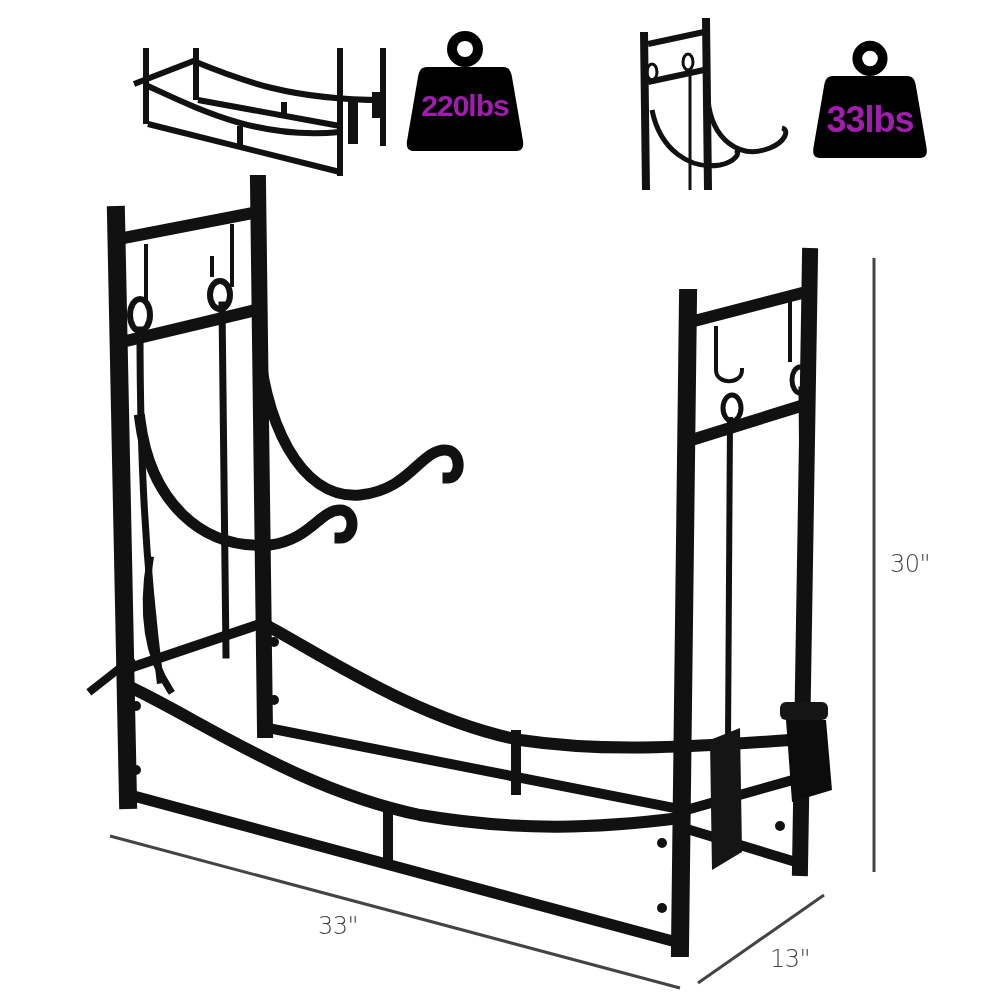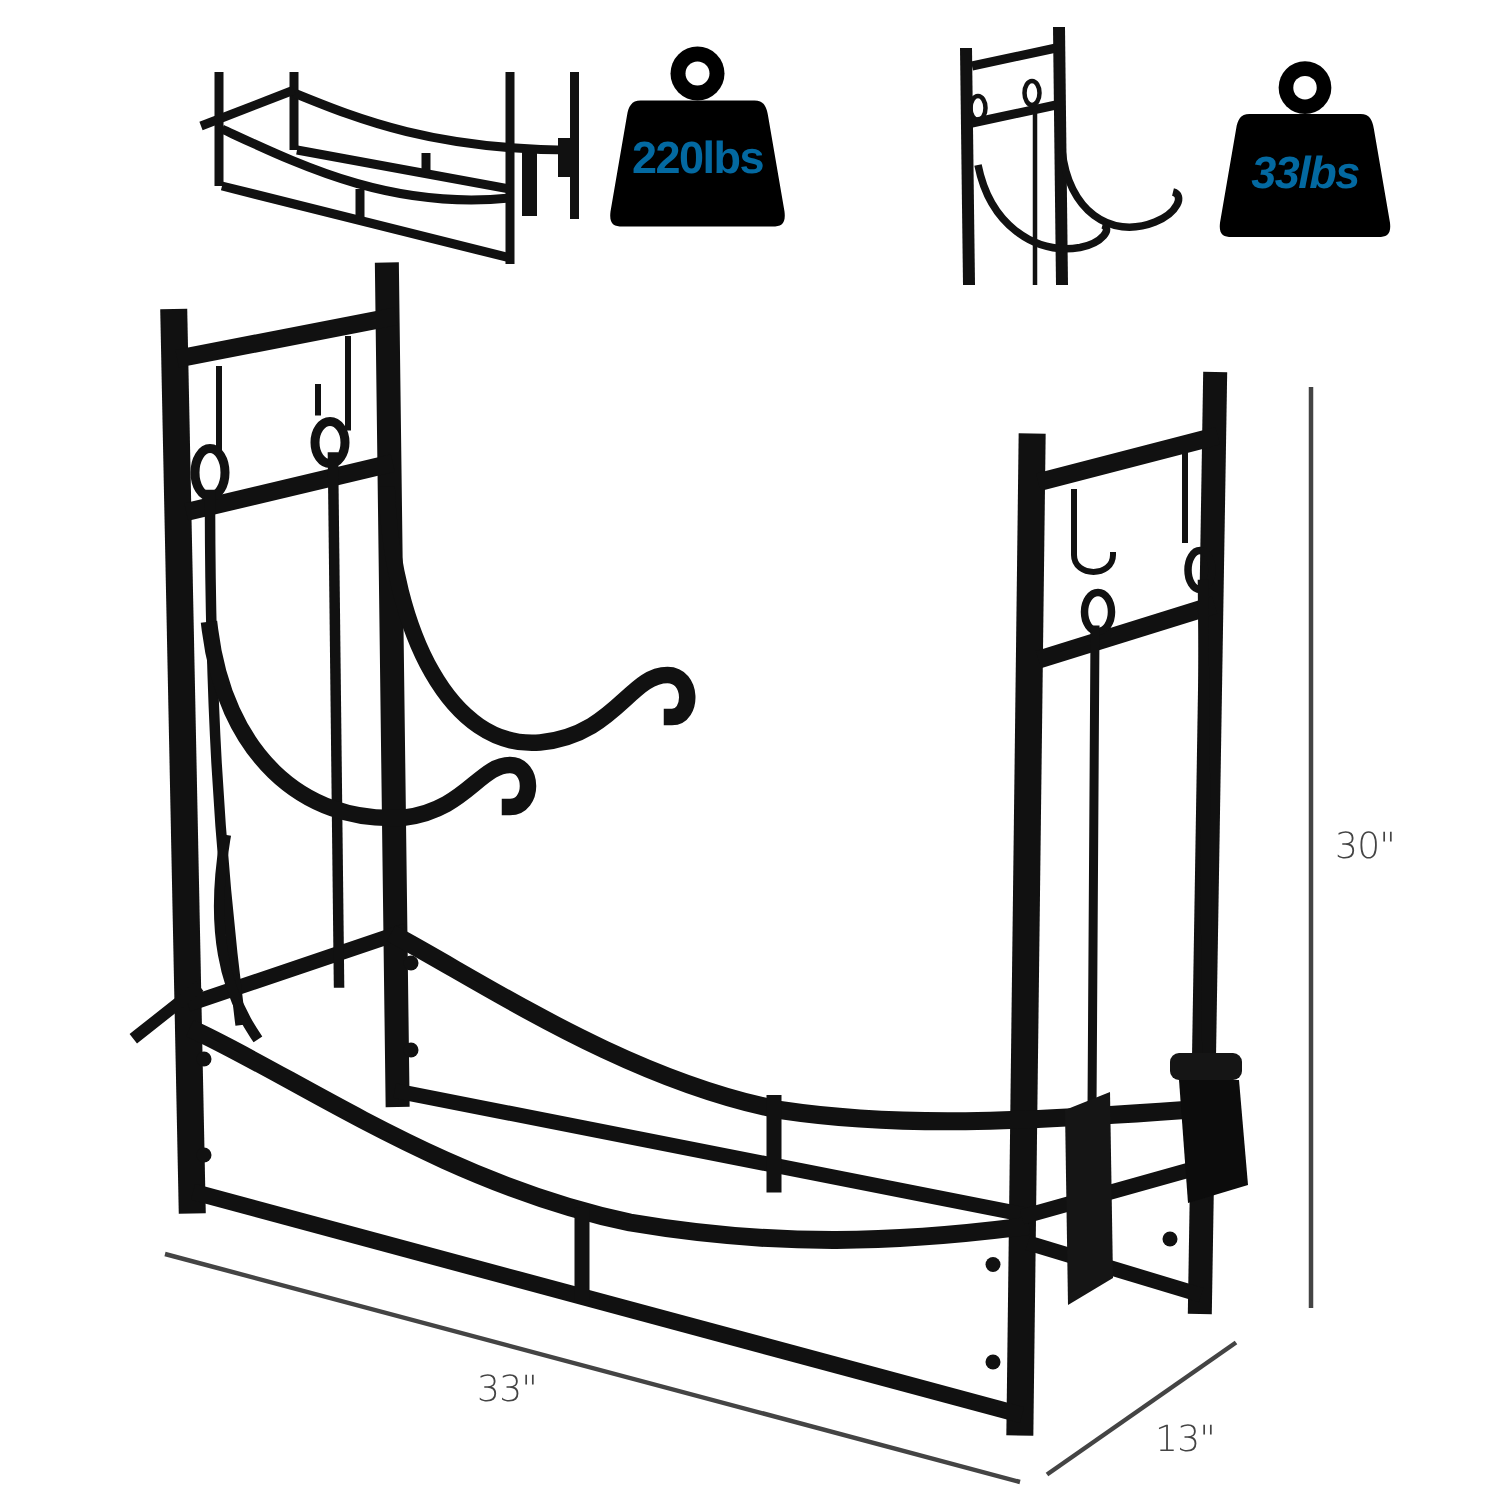--- a/index.html
+++ b/index.html
@@ -2,21 +2,21 @@
 <html><head>
 <meta charset="utf-8">
 <style>
   html, body { margin: 0; padding: 0; background: #ffffff; }
   body { width: 1000px; height: 1000px; position: relative; overflow: hidden;
          font-family: "DejaVu Sans", sans-serif; }
   svg { position: absolute; left: 0; top: 0; }
   .dim-label { position: absolute; color: #444; font-family: "DejaVu Sans", sans-serif;
                font-weight: 300; font-size: 24px; letter-spacing: -0.5px; }
   .weight-badge { position: absolute; }
-  .weight-text { position: absolute; left: 0; right: 0; text-align: center; color: #0369a1;
+  .weight-text { position: absolute; left: 0; right: 0; text-align: center; color: #a21caf;
                  font-family: "Liberation Sans", sans-serif; font-weight: bold; }
 </style>
 </head>
 <body>
 
 <svg width="1000" height="1000" viewBox="0 0 1000 1000">
   <g fill="none" stroke="#111" stroke-linecap="square">
 
     <line x1="116" y1="215" x2="128" y2="800" stroke-width="18"></line>
 
@@ -136,14 +136,14 @@
     <path d="M652 110 C660 150 690 170 720 165 C735 162 742 152 735 150" stroke-width="5"></path>
   </g>
 </svg>
 
 <div class="weight-badge" style="left:810px; top:35px; width:120px; height:125px;">
   <svg width="120" height="125" viewBox="0 0 120 128">
     <circle cx="60" cy="24" r="18" fill="#000"></circle>
     <circle cx="60" cy="24" r="8" fill="#fff"></circle>
     <path d="M22 42 L98 42 C104 42 106 46 107 52 L118 116 C119 124 116 126 110 126 L10 126 C4 126 1 124 2 116 L13 52 C14 46 16 42 22 42 Z" fill="#000"></path>
   </svg>
-  <div class="weight-text" style="top:64px; font-size:30px; letter-spacing:-1px;font-style:italic;">33lbs</div>
+  <div class="weight-text" style="top:64px; font-size:36px; letter-spacing:-1px;">33lbs</div>
 </div>
 
 </body></html>

